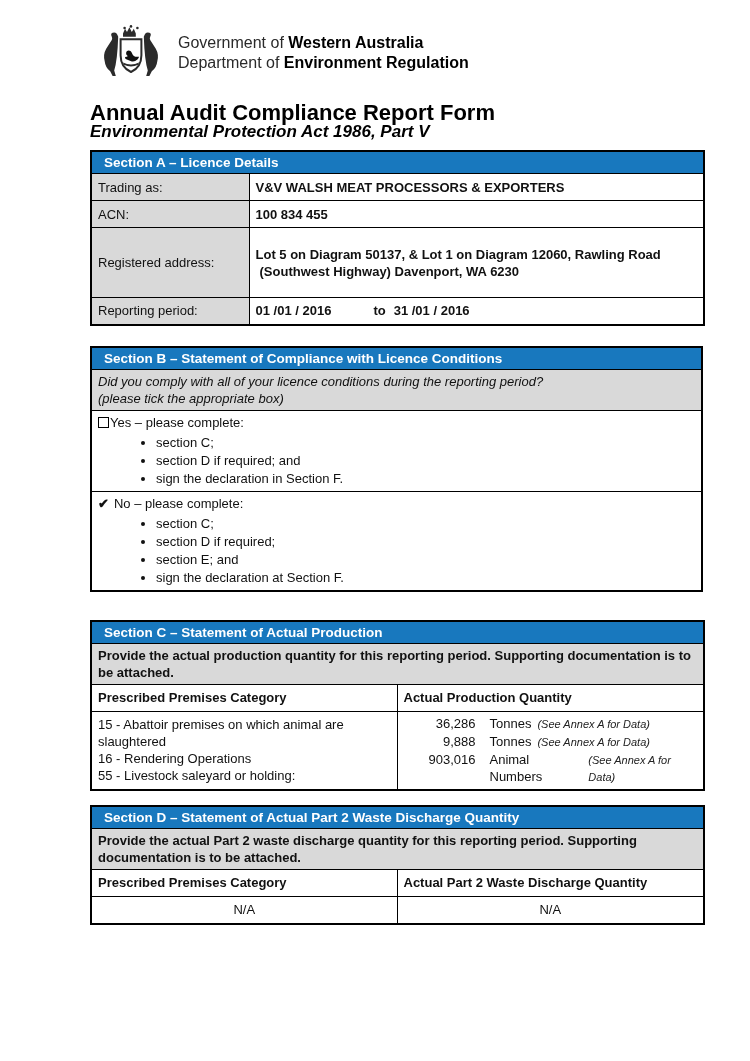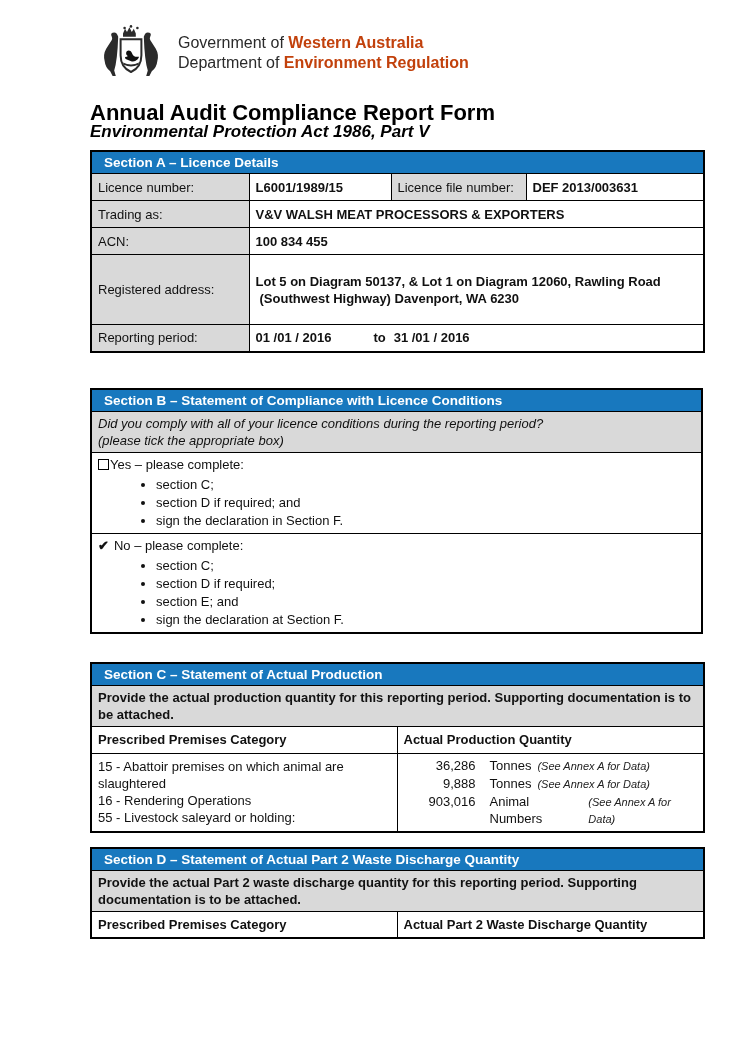--- a/index.html
+++ b/index.html
@@ -4,42 +4,42 @@
 <style>
   * { box-sizing: border-box; }
   html,body { margin:0; padding:0; background:#ffffff; }
   body { font-family:"Liberation Sans", sans-serif; color:#111; }
   .page { width:750px; height:1061px; background:#fff; padding:0 47px 0 90px; overflow:hidden; }
 
   
   .masthead { display:flex; align-items:flex-start; margin-top:24px; }
   .logo { width:82px; height:64px; flex:0 0 auto; }
   .gov-lines { margin-left:6px; margin-top:9px; font-size:16px; line-height:20px; color:#2a2a2a; }
-  .gov-lines b { color:#c2410c; }
+  .gov-lines b { color:#000000; }
 
   .doc-title { margin:14px 0 0 0; font-size:22px; line-height:21px; font-weight:bold; color:#000; }
   .doc-subtitle { font-size:17px; line-height:17px; font-weight:bold; font-style:italic; color:#000; }
 
   
   table.tbl { border-collapse:collapse; width:613px; table-layout:fixed; border:2px solid #000; }
   table.tbl td { border:1px solid #000; padding:3px 6px; font-size:13px; line-height:17px; vertical-align:middle; color:#111; }
   tr.sec-head td { background:#1878BE; color:#fff; font-weight:bold; font-size:13.5px; height:22px; padding:2px 12px; }
   td.lbl { background:#D9D9D9; font-weight:normal; }
   td.val { font-weight:bold; }
   td.shade { background:#D9D9D9; }
   td.thead { font-weight:bold; }
 
   .tblA { margin-top:10px; }
   .tblA tr.r { height:27px; }
   .tblA tr.addr { height:70px; }
   .addr-l2 { padding-left:4px; }
   .to-word { margin-left:42px; }
   .date-end { margin-left:8px; }
 
-  .tblB { margin-top:35px;border-radius:10px; }
+  .tblB { margin-top:20px;border-radius:10px; }
   .q-row td { height:38px;font-style:italic; }
   .opt-cell { padding:4px 6px 8px 6px; vertical-align:top; }
   .opt-line { display:flex; align-items:center; font-size:13px; line-height:18px; }
   .cbox { display:inline-block; width:11px; height:11px; border:1.5px solid #000; margin-right:1px; flex:0 0 auto; }
   .checkmark { font-weight:bold; font-size:13px; margin-right:5px; }
   ul.opts { margin:2px 0 0 0; padding-left:58px; }
   ul.opts li { font-size:13px; line-height:18px; }
 
   .tblC { margin-top:28px; }
   .instr td { height:38px; padding:3px 7px; vertical-align:middle;font-weight:bold; }
@@ -91,26 +91,20 @@
         <col style="width:158px">
         <col style="width:142px">
         <col style="width:135px">
         <col style="width:178px">
       </colgroup>
     <tbody>
         <tr class="sec-head">
           <td colspan="4">Section A – Licence Details</td>
         </tr>
     <tr class="r">
-      <td class="lbl">Licence number:</td>
-      <td class="val">L6001/1989/15</td>
-      <td class="lbl">Licence file number:</td>
-      <td class="val">DEF 2013/003631</td>
-    </tr>
-    <tr class="r">
       <td class="lbl">Trading as:</td>
       <td class="val" colspan="3">V&amp;V WALSH MEAT PROCESSORS &amp; EXPORTERS</td>
     </tr>
     <tr class="r">
       <td class="lbl">ACN:</td>
       <td class="val" colspan="3">100 834 455</td>
     </tr>
     <tr class="addr">
       <td class="lbl">Registered address:</td>
       <td class="val" colspan="3">
@@ -220,16 +214,20 @@
         <tr class="sec-head">
           <td colspan="2">Section D – Statement of Actual Part 2 Waste Discharge Quantity</td>
         </tr>
     <tr class="instr">
           <td class="shade" colspan="2">Provide the actual Part 2 waste discharge quantity for this reporting period. Supporting documentation is to be attached.</td>
         </tr>
     <tr class="thead-row">
       <td class="thead">Prescribed Premises Category</td>
       <td class="thead">Actual Part 2 Waste Discharge Quantity</td>
     </tr>
+    <tr class="na-row">
+      <td>N/A</td>
+      <td>N/A</td>
+    </tr>
   </tbody>
     </table>
 
 </div>
 
 </body></html>

